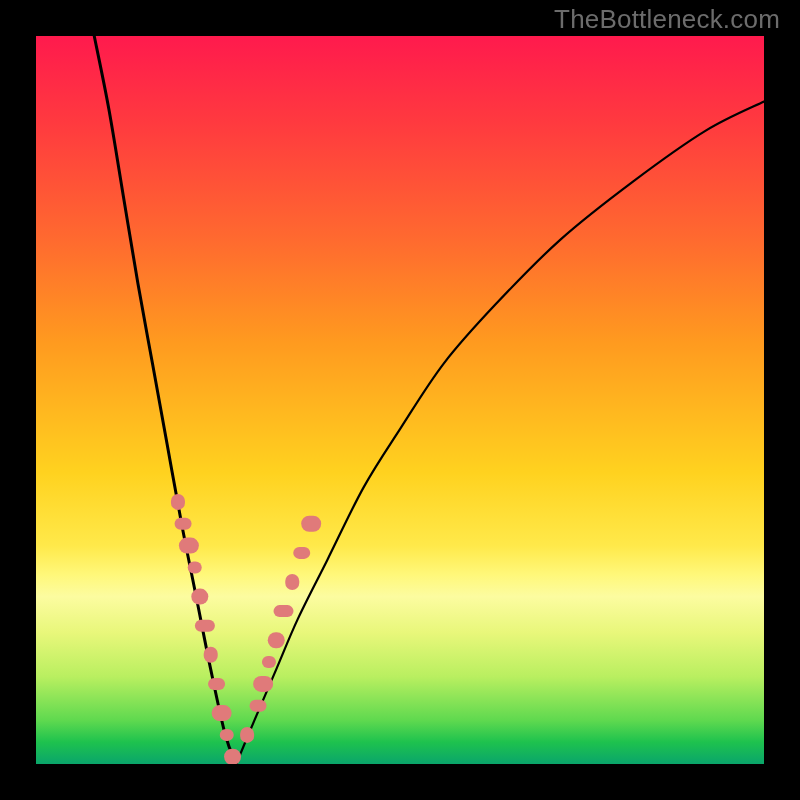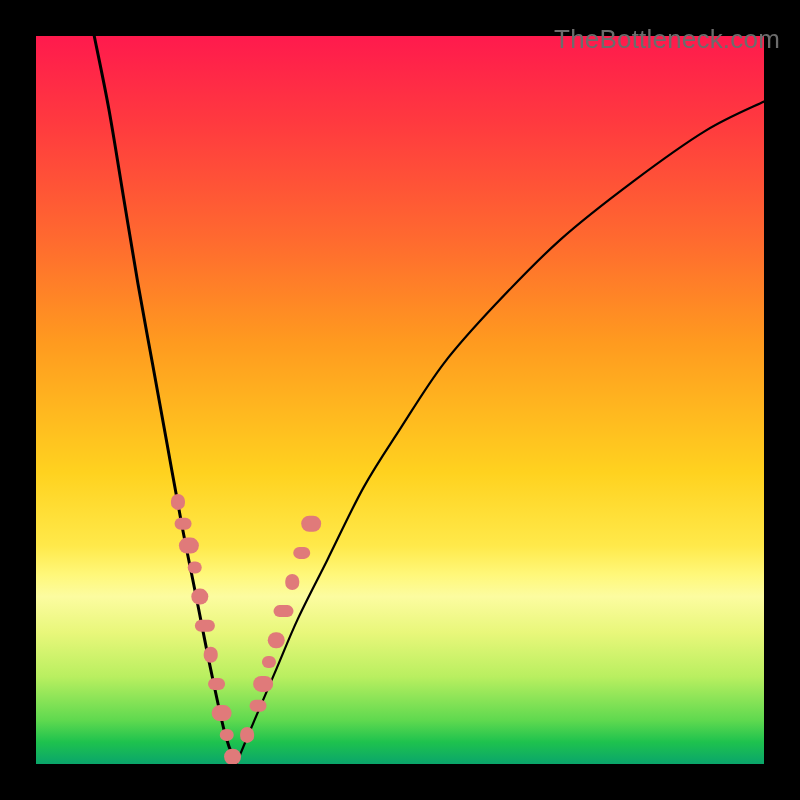--- a/index.html
+++ b/index.html
@@ -36,21 +36,21 @@
       #fcfca0 77%,
       #e8f77a 82%,
       #b9ef60 88%,
       #5fd94f 94%,
       #1ec24e 97%,
       #0aa56b 100%
     );
   }
   .watermark {
     position: absolute;
-    top: 24px;
+    top: 4px;
     right: 20px;
     color: #6c6c6c;
     font-size: 26px;
     font-weight: 400;
     letter-spacing: 0.2px;
     user-select: none;
   }
   svg.curves {
     position: absolute;
     top: 0;

